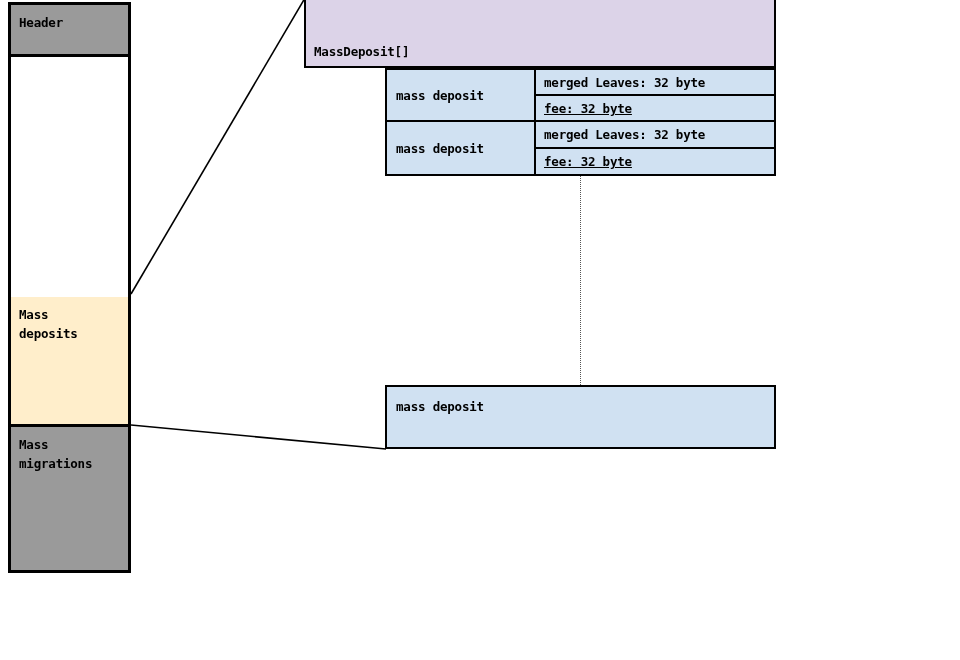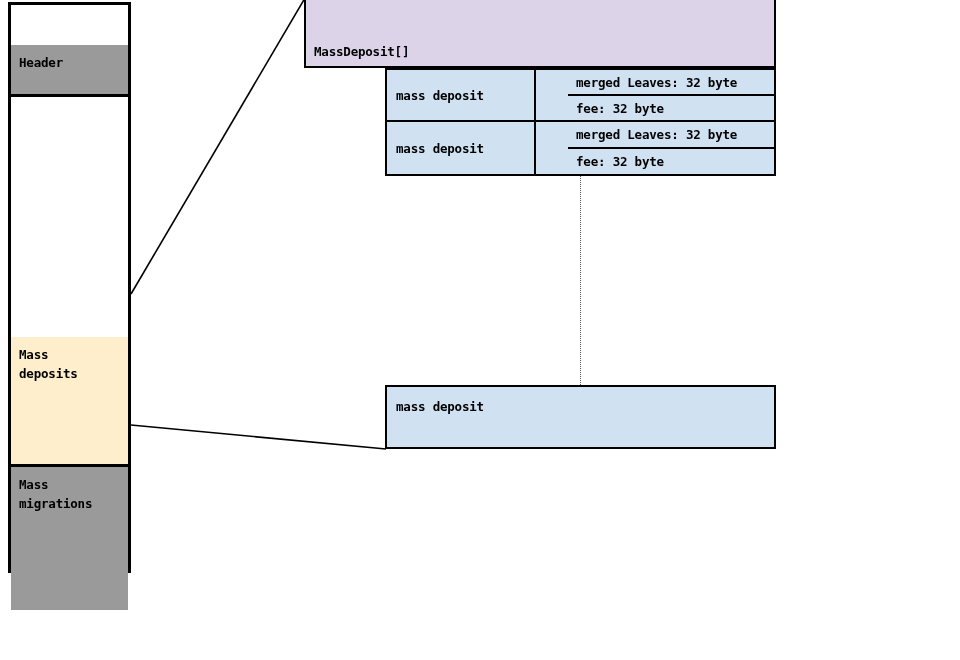--- a/index.html
+++ b/index.html
@@ -48,21 +48,20 @@
     left: 0;
     width: 100%;
     box-sizing: border-box;
     border-bottom: 3px solid #000000;
     padding: 8px 8px 0 8px;
     font-size: 12.5px;
     font-weight: bold;
     color: #000000;
     line-height: 19px;
     letter-spacing: -0.2px;
-    margin-top: 40px;
   }
   .stack-cell.last { border-bottom: none; }
   .stack-cell.gray { background: #9a9a9a; }
   .stack-cell.cream { background: #ffeecb; }
   .stack-cell .cell-label { display: block; }
   .stack-cell.mid-label {
     display: flex;
     align-items: center;
     padding-top: 0;
   }
@@ -120,35 +119,34 @@
     font-weight: bold;
     color: #000000;
     letter-spacing: -0.2px;
   }
   .deposit-row .row-fields {
     flex: 1 1 auto;
     display: flex;
     flex-direction: column;
     border-left: 2px solid #000000;
     box-sizing: border-box;
-    padding-left: 32px;
   }
   .deposit-row .field {
     flex: 1 1 0;
     display: flex;
     align-items: center;
     padding-left: 8px;
     box-sizing: border-box;
     font-size: 12.5px;
     font-weight: bold;
     color: #000000;
     letter-spacing: -0.2px;
     border-bottom: 2px solid #000000;
   }
-  .deposit-row .field.field-last { border-bottom: none; }
+  .deposit-row .field.field-last { border-bottom: none; text-decoration: underline; }
 
   
   #ellipsis-connector {
     position: absolute;
     left: 580px;
     top: 176px;
     width: 0;
     height: 209px;
     border-left: 1px dotted #555555;
     z-index: 2;

